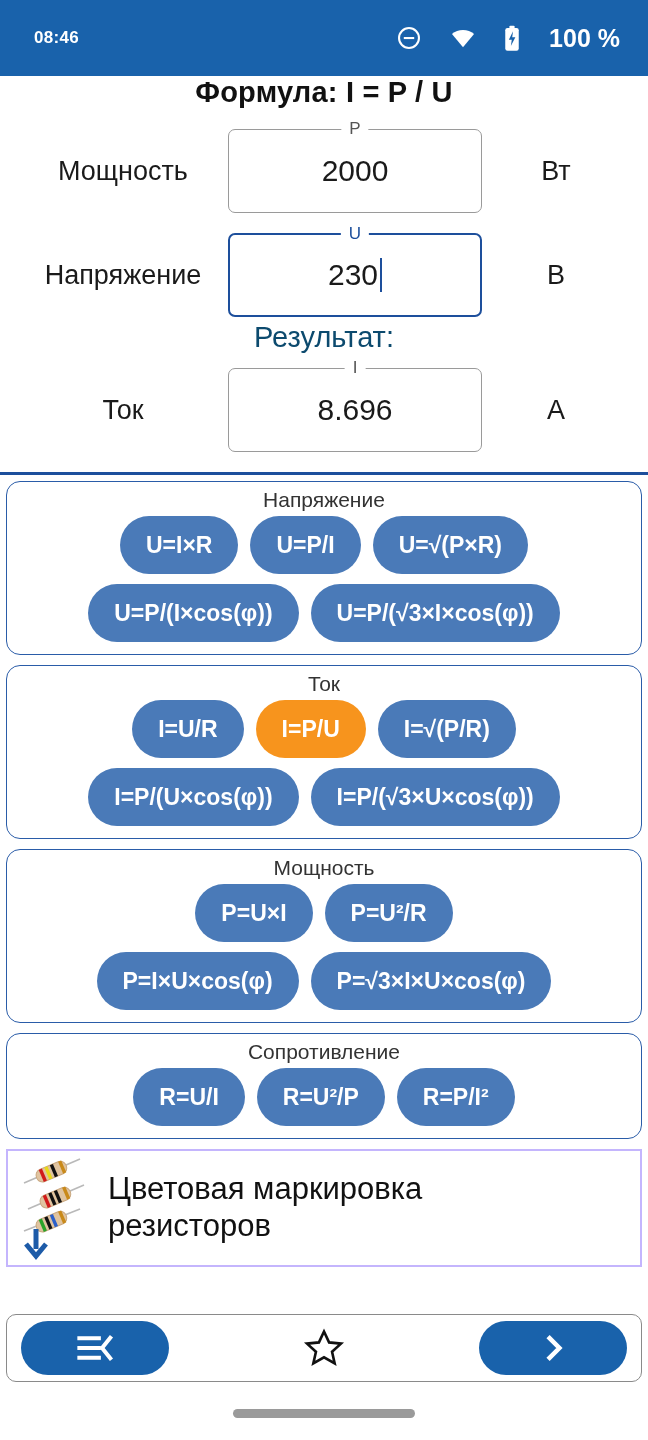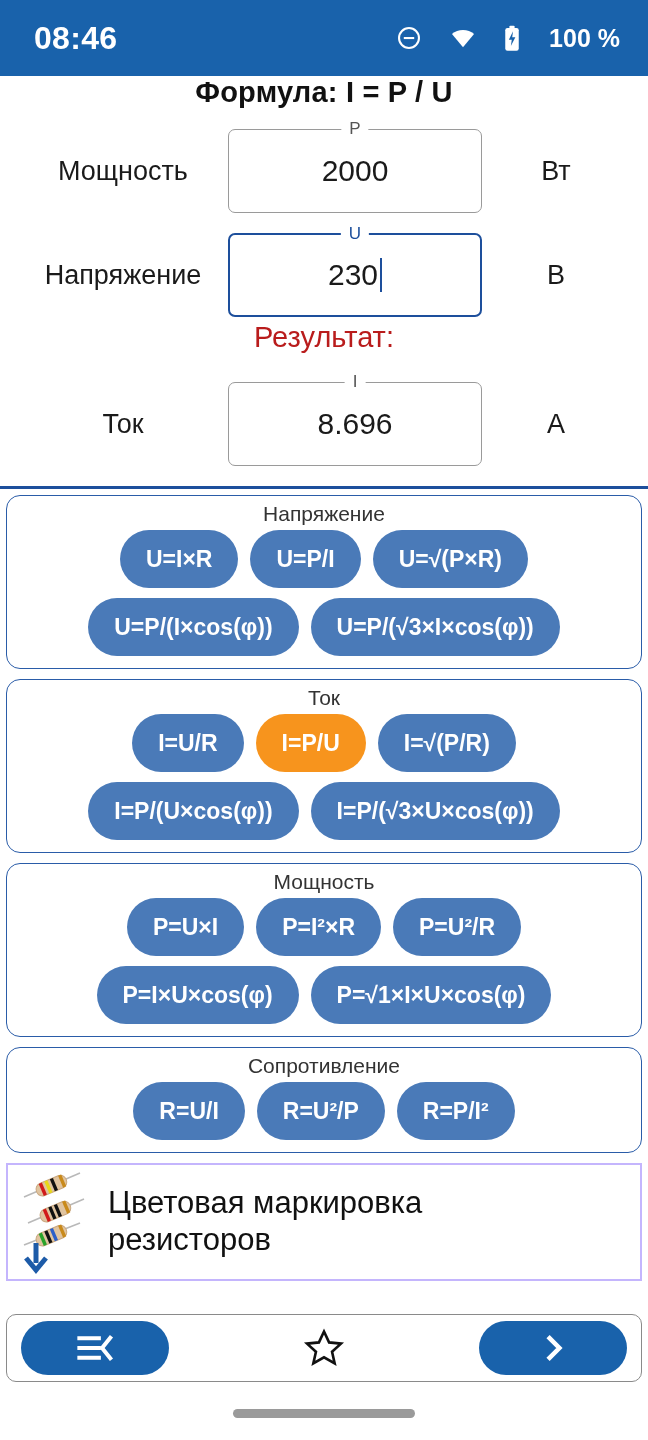--- a/index.html
+++ b/index.html
@@ -23,21 +23,21 @@
   .statusbar {
     height: 76px;
     background: #1962ab;
     display: flex;
     align-items: center;
     justify-content: space-between;
     padding: 0 28px 0 34px;
     color: #ffffff;
   }
   .status-time {
-    font-size: 32px;
+    font-size: 17px;
     font-weight: 600;
     letter-spacing: .3px;
   }
   .status-right {
     display: flex;
     align-items: center;
     gap: 27px;
   }
   .status-battery-text {
     font-size: 25px;
@@ -116,23 +116,23 @@
     display: inline-block;
     width: 2px;
     height: 34px;
     background: #1d4f9c;
     margin-left: 2px;
   }
 
   .result-title {
     text-align: center;
     font-size: 29px;
-    color: #b91c1c;
+    color: #0c4a6e;
     margin-top: -6px;
-    margin-bottom: 18px;
+    margin-bottom: 4px;
   }
 
   .divider {
     height: 3px;
     background: #1d4f9c;
     margin-top: 10px;
   }
 
   
   .groups { padding: 6px 6px 0 6px; }
@@ -337,26 +337,25 @@
         </div>
         <div class="btn-row">
           <button class="fbtn">I=P/(U×cos(φ))</button>
           <button class="fbtn">I=P/(√3×U×cos(φ))</button>
         </div>
       </div>
       <div class="group">
         <div class="group-title">Мощность</div>
         <div class="btn-row">
           <button class="fbtn">P=U×I</button>
-          <button class="fbtn">P=I²×R</button>
           <button class="fbtn">P=U²/R</button>
         </div>
         <div class="btn-row">
           <button class="fbtn">P=I×U×cos(φ)</button>
-          <button class="fbtn">P=√1×I×U×cos(φ)</button>
+          <button class="fbtn">P=√3×I×U×cos(φ)</button>
         </div>
       </div>
       <div class="group">
         <div class="group-title">Сопротивление</div>
         <div class="btn-row">
           <button class="fbtn">R=U/I</button>
           <button class="fbtn">R=U²/P</button>
           <button class="fbtn">R=P/I²</button>
         </div>
       </div>

